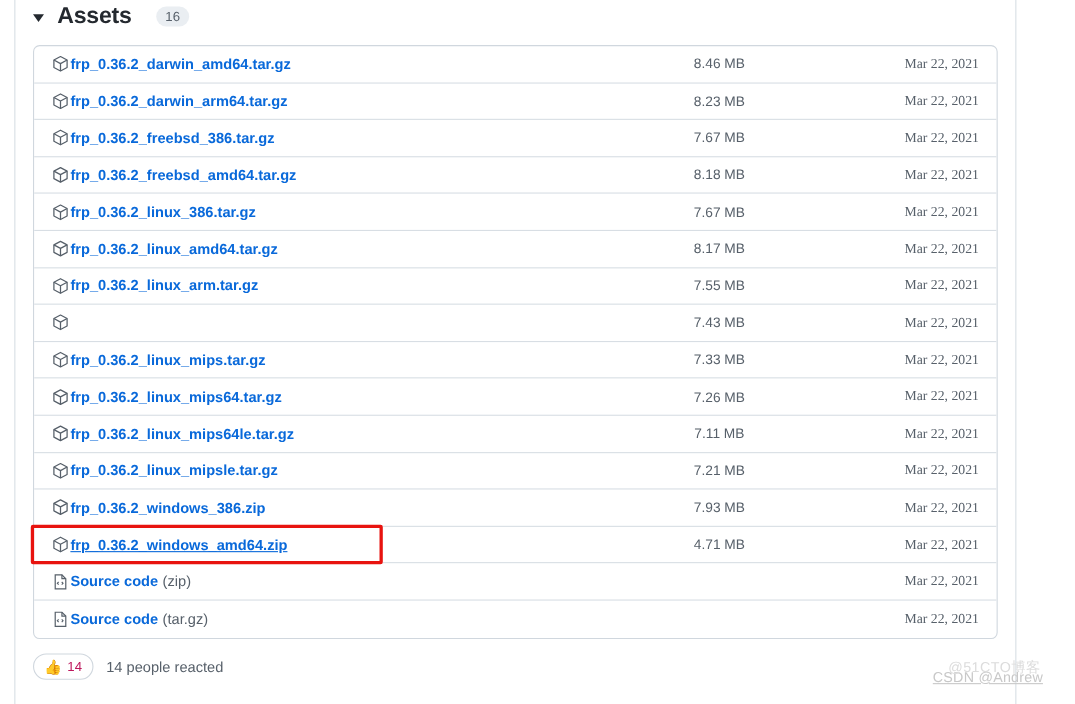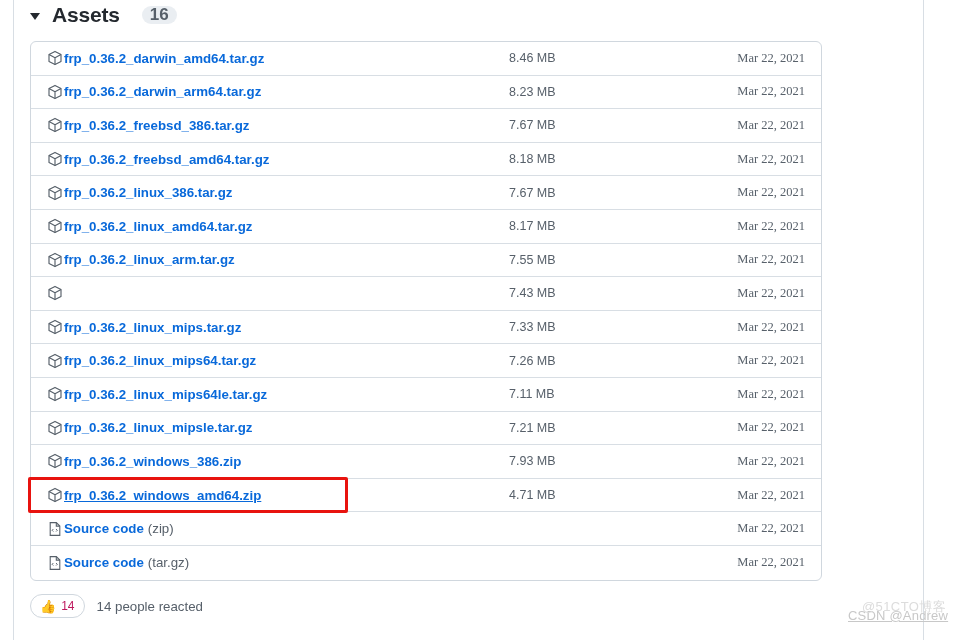--- a/index.html
+++ b/index.html
@@ -56,32 +56,31 @@
     color: #24292f;
   }
   .assets-count {
     display: inline-block;
     min-width: 14px;
     padding: 2px 8px;
     margin-left: 12px;
     border-radius: 10px;
     background: #eaeef2;
     color: #57606a;
-    font-size: 17px;
+    font-size: 12px;
     line-height: 14px;
     text-align: right;
-    font-weight: bold;
   }
 
   
   .assets-table {
     position: absolute;
     left: 30px;
     top: 41px;
-    width: 792px;
+    width: 877px;
     border: 1px solid #d0d7de;
     border-radius: 6px;
     background: #ffffff;
     box-sizing: border-box;
     overflow: hidden;
   }
   .asset-row {
     display: flex;
     align-items: center;
     height: 33.6px;
@@ -119,21 +118,21 @@
     font-weight: 600;
   }
   .asset-suffix {
     font-size: 13.3px;
     color: #57606a;
     margin-left: 4px;
     white-space: nowrap;
   }
   .asset-size-cell {
     flex: 0 0 120px;
-    text-align: left;
+    text-align: center;
     font-size: 12.5px;
     color: #57606a;
     padding-right: 26px;
   }
   .asset-date-cell {
     flex: 0 0 150px;
     text-align: right;
     font-size: 12.5px;
     color: #57606a;
     font-family: Liberation Serif, serif;

